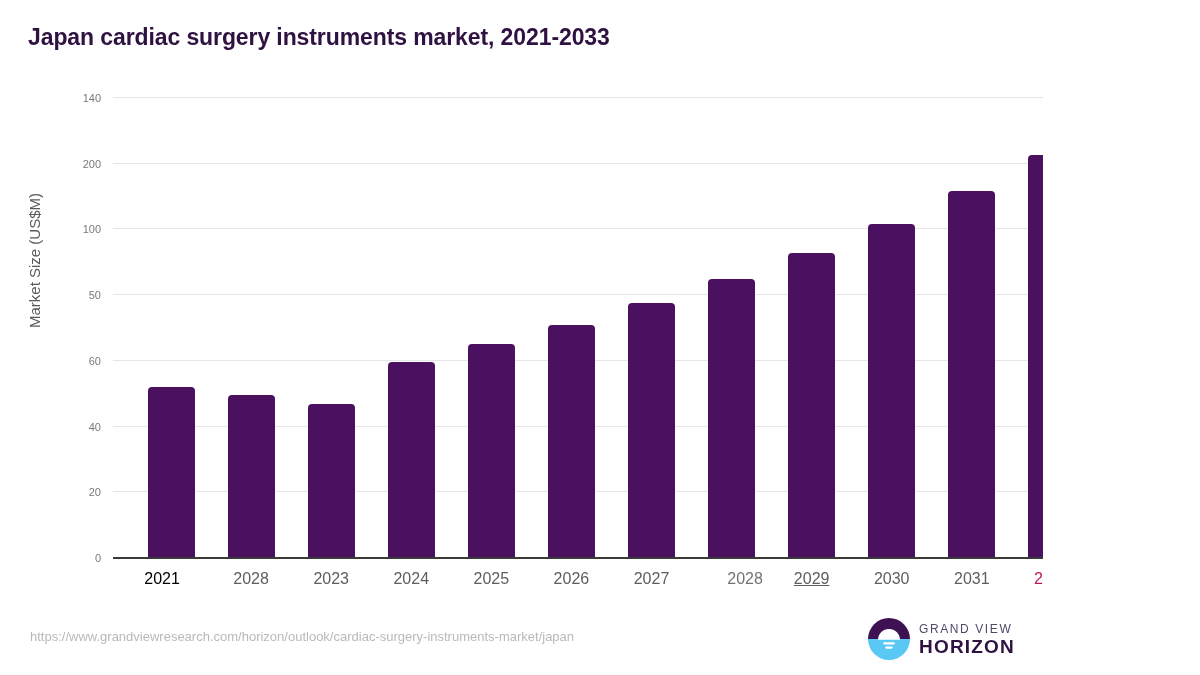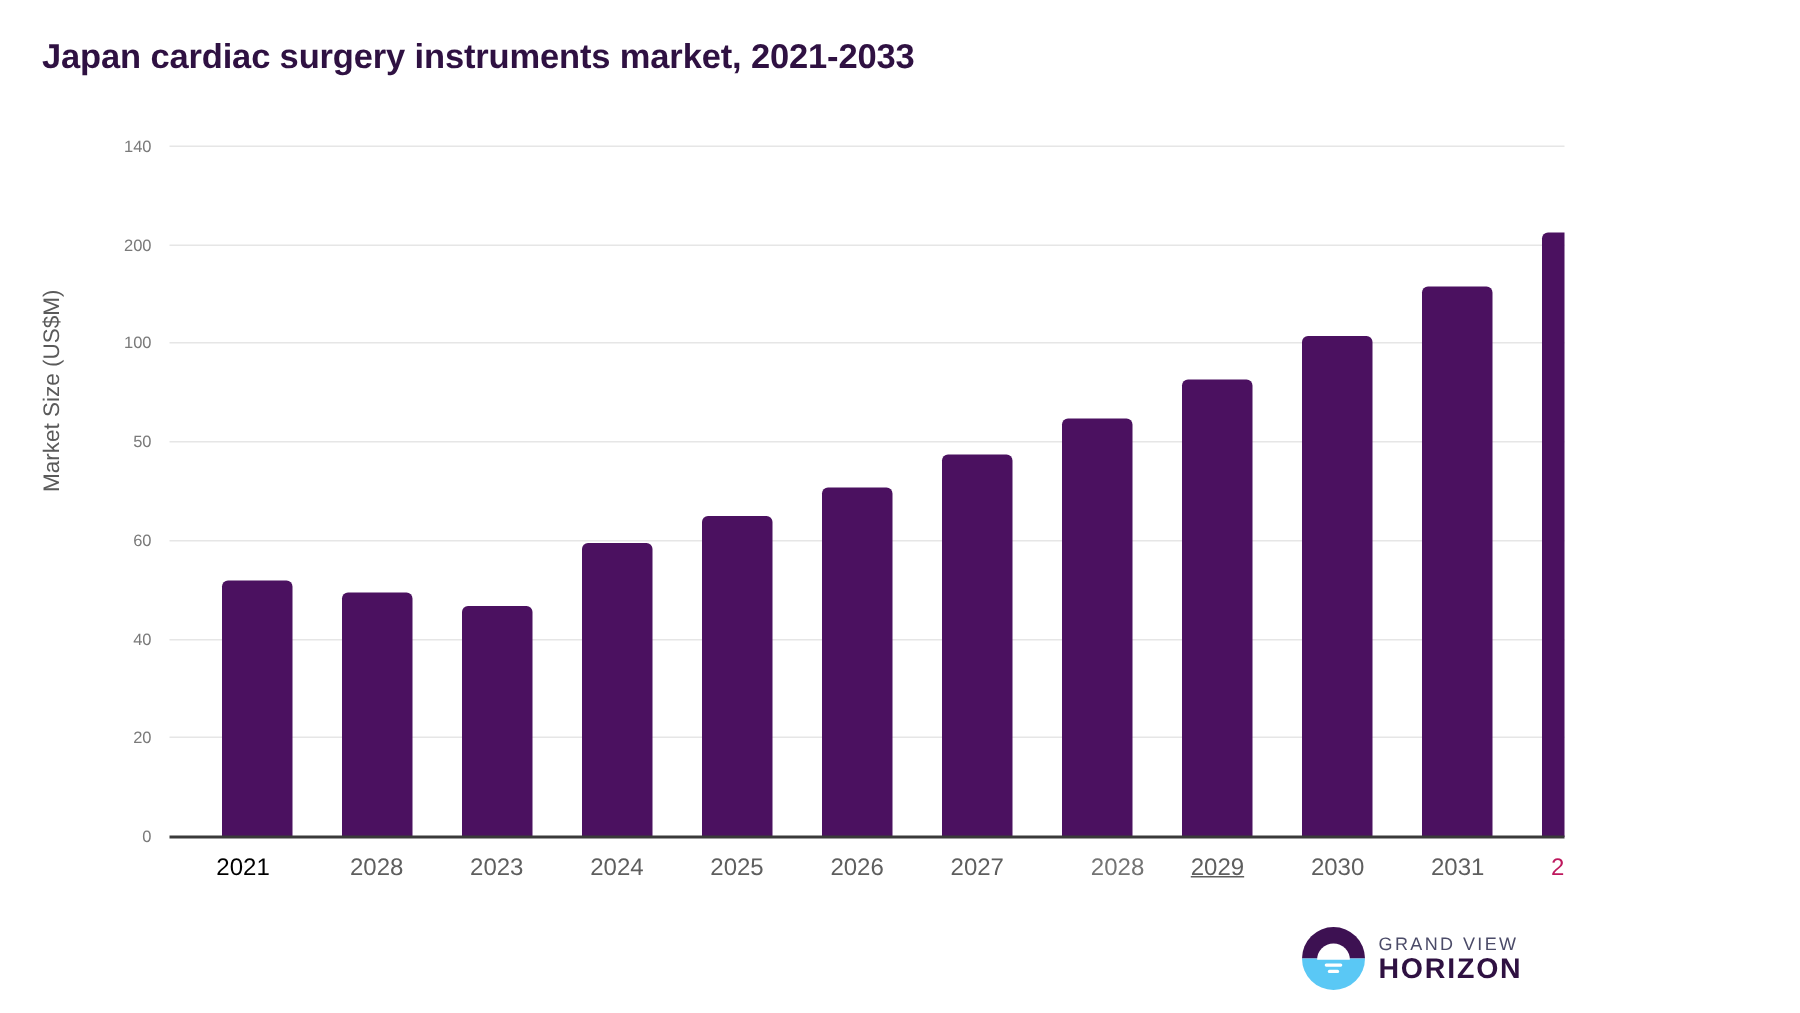--- a/index.html
+++ b/index.html
@@ -195,20 +195,21 @@
       <div class="xtick-label" style="left: 531.385px; width: 80.0769px; color: rgb(94, 94, 94);">2026</div>
       <div class="xtick-label" style="left: 611.462px; width: 80.0769px; color: rgb(94, 94, 94);">2027</div>
       <div class="xtick-label" style="left: 705px; width: 80.0769px; color: #737373;">2028</div>
       <div class="xtick-label" style="left: 771.615px; width: 80.0769px; color: rgb(94, 94, 94); text-decoration: underline;">2029</div>
       <div class="xtick-label" style="left: 851.692px; width: 80.0769px; color: rgb(94, 94, 94);">2030</div>
       <div class="xtick-label" style="left: 931.769px; width: 80.0769px; color: rgb(94, 94, 94);">2031</div>
       <div class="xtick-label" style="left: 1011.85px; width: 80.0769px; color: #be185d;">2032</div>
       <div class="xtick-label" style="left: 1091.92px; width: 80.0769px; color: rgb(94, 94, 94);">2033</div>
     </div>
 
+  <div id="source-url" style="color: rgb(185, 185, 185);">https://www.grandviewresearch.com/horizon/outlook/cardiac-surgery-instruments-market/japan</div>
 
   <div id="logo">
     <svg id="logo-mark" viewBox="0 0 100 100">
       <defs>
         <clipPath id="circleClip">
             <circle cx="50" cy="50" r="50"></circle>
           </clipPath>
       </defs>
       <g clip-path="url(#circleClip)">
         <rect id="logo-top" x="0" y="0" width="100" height="50" fill="#3d1152"></rect>

